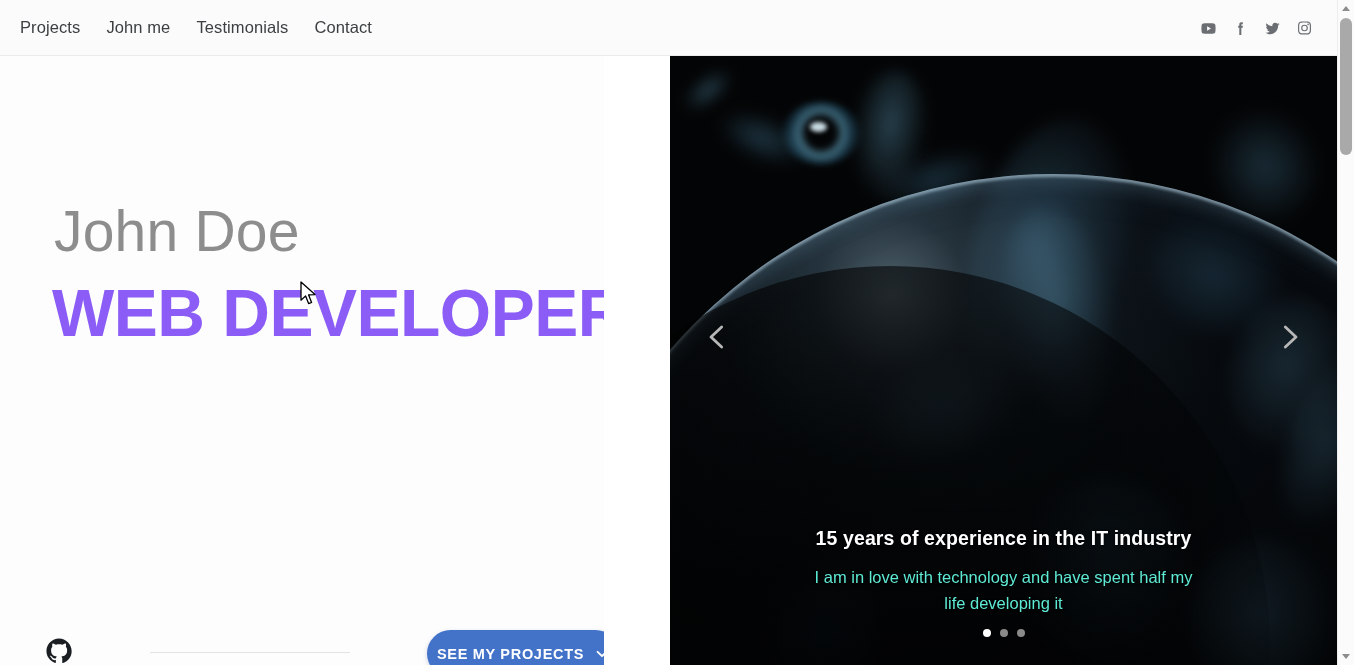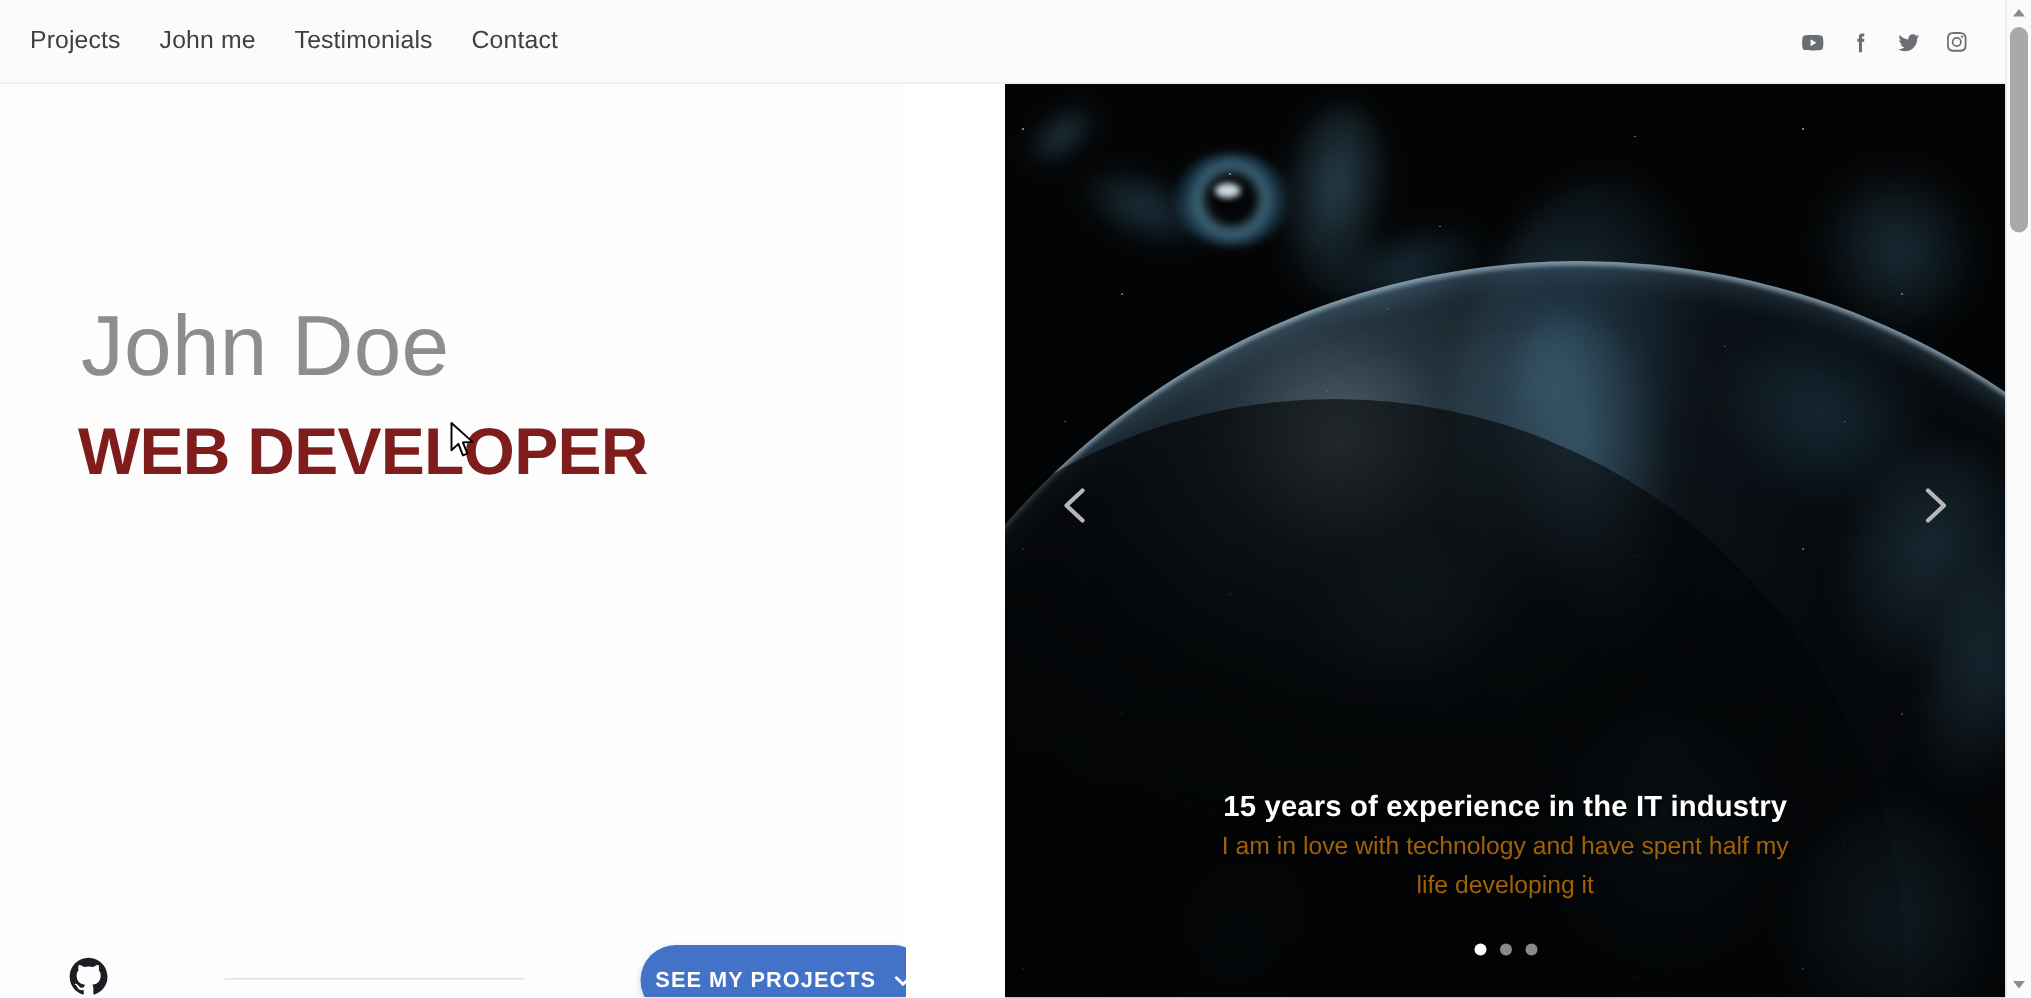--- a/index.html
+++ b/index.html
@@ -98,23 +98,23 @@
     color: #8d8d8d;
     letter-spacing: 0.2px;
     line-height: 1;
     white-space: nowrap;
   }
 
   #hero-role {
     position: absolute;
     left: 52px;
     top: 224px;
-    font-size: 44px;
+    font-size: 66px;
     font-weight: 700;
-    color: #7f1d1d;
+    color: #8b5cf6;
     letter-spacing: -0.5px;
     line-height: 1;
     white-space: nowrap;
   }
 
   
   #hero-bottom {
     position: absolute;
     left: 0;
     top: 508px;
@@ -363,23 +363,24 @@
   }
   #caption-title {
     font-size: 19.5px;
     font-weight: 700;
     color: #ffffff;
     line-height: 1.3;
     letter-spacing: 0.1px;
     text-shadow: 0 1px 3px rgba(0,0,0,.75);
   }
   #caption-text {
+    margin-top: 13px;
     font-size: 16.5px;
     font-weight: 400;
-    color: #a16207;
+    color: #5eead4;
     line-height: 1.58;
     max-width: 400px;
     margin-left: auto;
     margin-right: auto;
     text-shadow: 0 1px 3px rgba(0,0,0,.75);
     text-align: center;
   }
 
   #carousel-dots {
     position: absolute;

